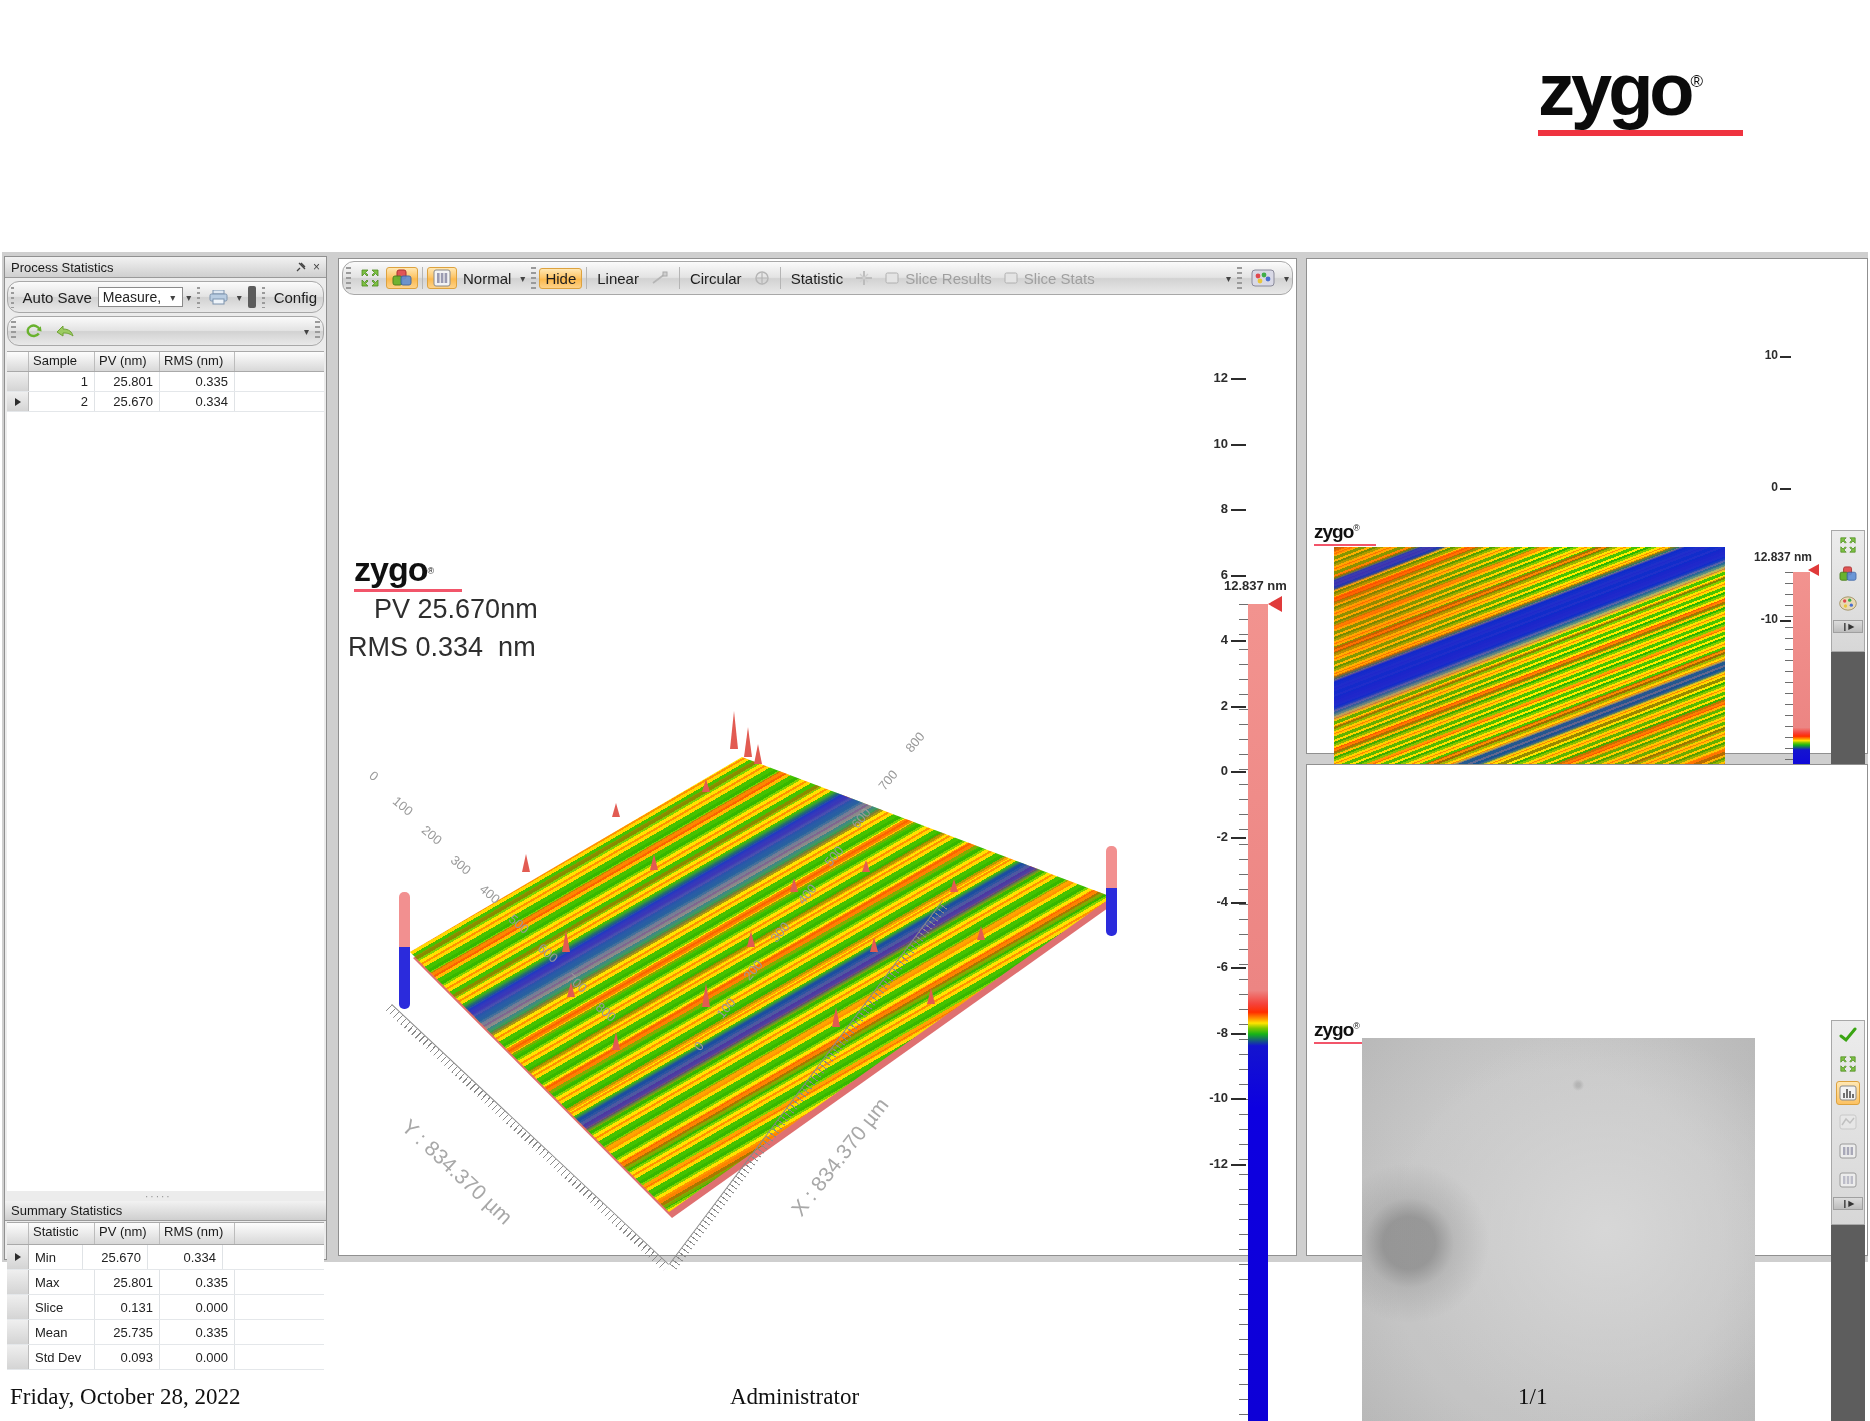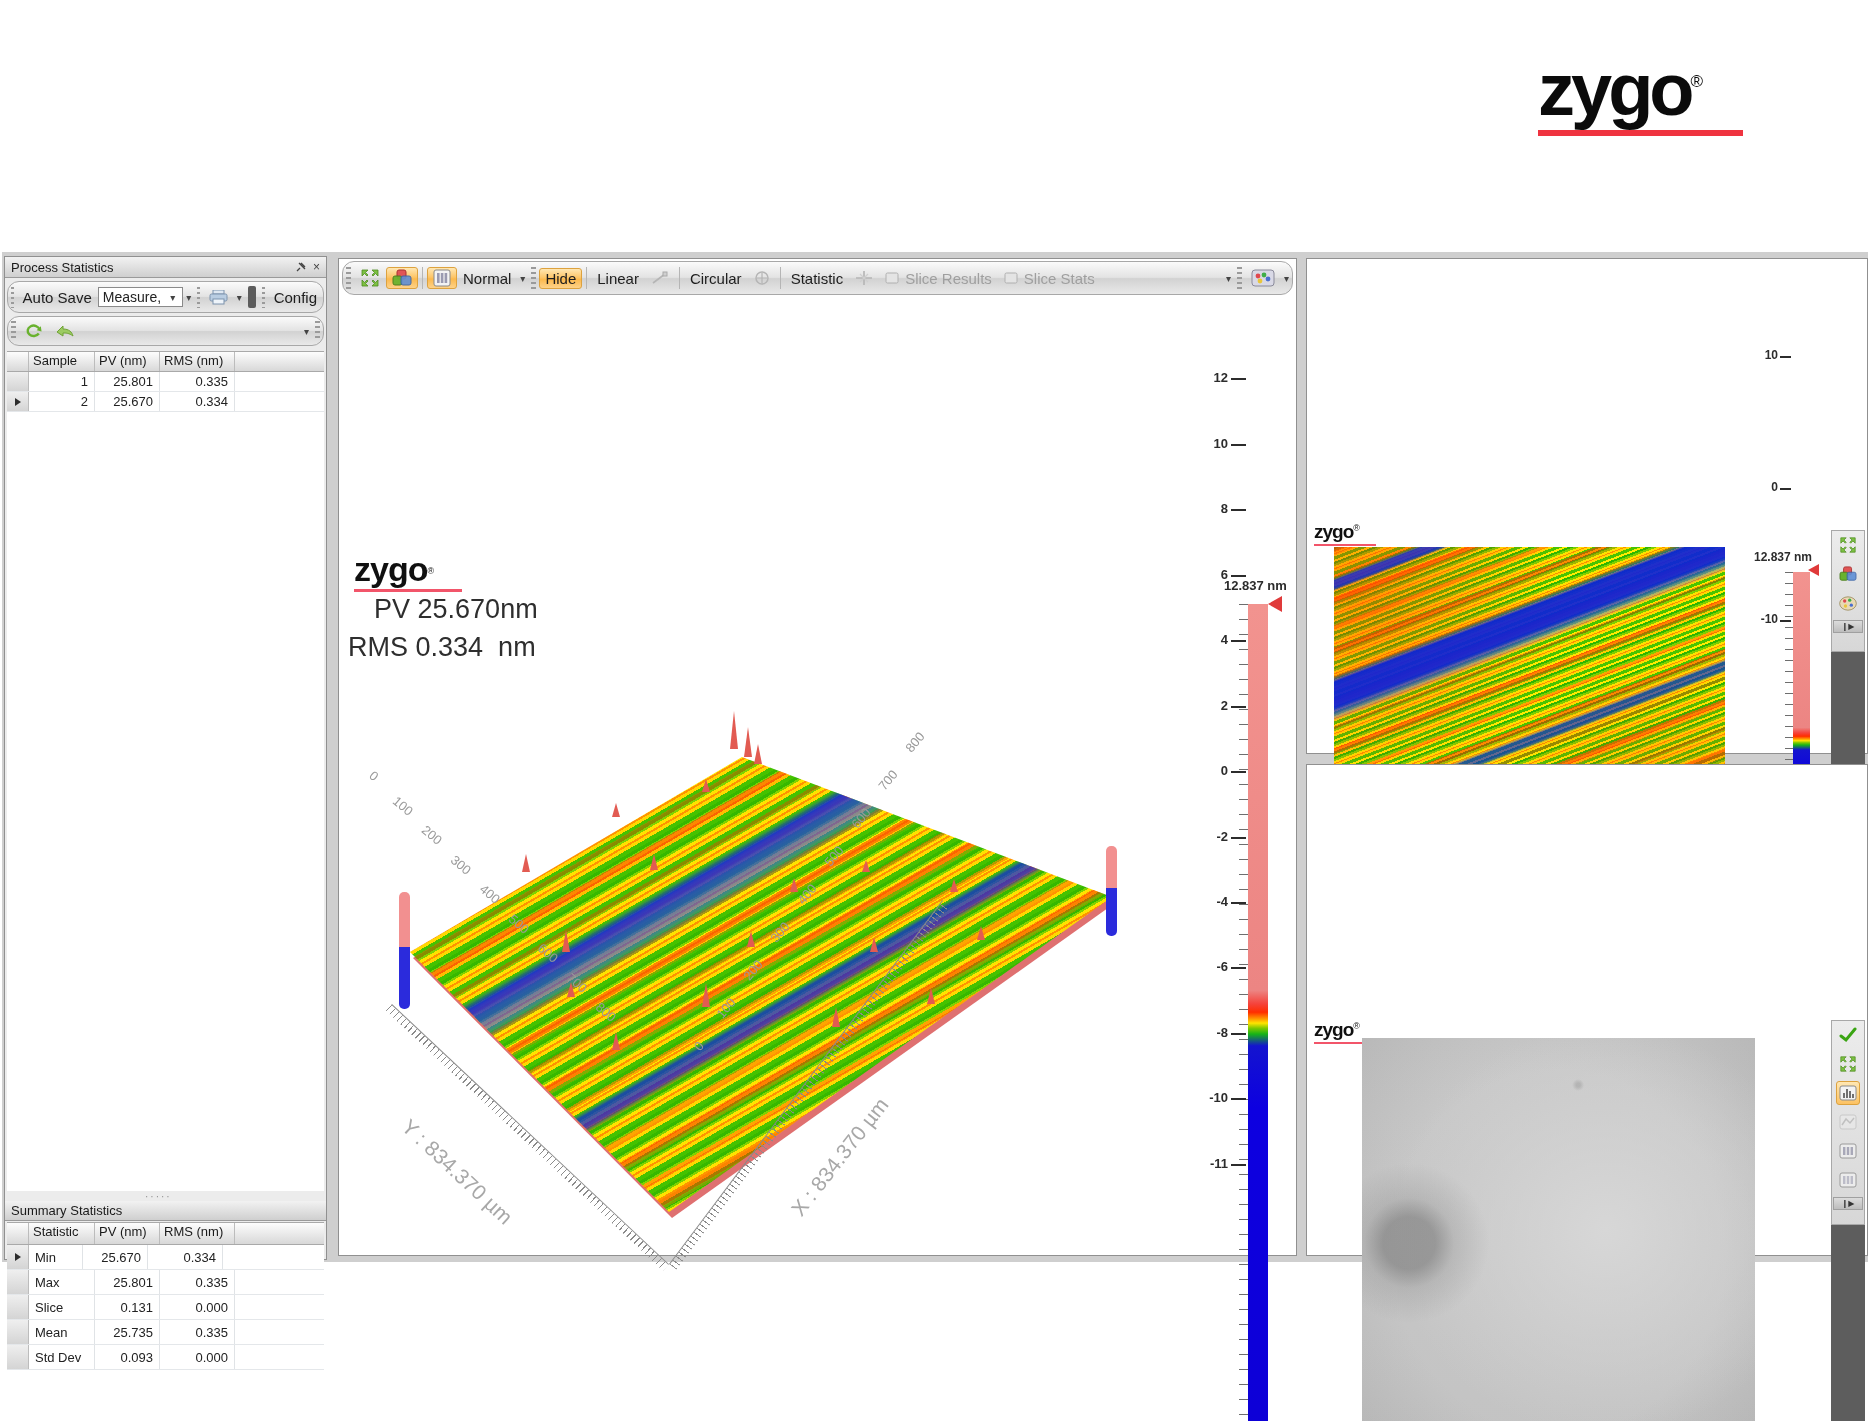--- a/index.html
+++ b/index.html
@@ -493,20 +493,25 @@
             <rect x="7.8" y="4" width="2.4" height="8" fill="#bcbcc8"></rect>
             <rect x="11.6" y="4" width="2.4" height="8" fill="#bcbcc8"></rect>
           </svg>
     </span>
     <span class="collapsebtn">❙▶</span>
   </div>
   <div class="darkstrip" style="left:1829px;top:973px;height:240px;"></div>
 
   </div>
 
+  <footer>
+    <span class="abs" style="left:10px;">Friday, October 28, 2022</span>
+    <span class="abs" style="left:730px;">Administrator</span>
+    <span class="abs" style="left:1518px;">1/1</span>
+  </footer>
 <div class="cnum" style="left: 1188px; top: 370.389px; width: 40px; font-size: 13px;">12</div>
     <div class="cmaj" style="left: 1231px; top: 378.389px; width: 15px;"></div>
     <div class="cnum" style="left: 1188px; top: 435.835px; width: 40px; font-size: 13px;">10</div>
     <div class="cmaj" style="left: 1231px; top: 443.835px; width: 15px;"></div>
     <div class="cnum" style="left: 1188px; top: 501.281px; width: 40px; font-size: 13px;">8</div>
     <div class="cmaj" style="left: 1231px; top: 509.281px; width: 15px;"></div>
     <div class="cnum" style="left: 1188px; top: 566.727px; width: 40px; font-size: 13px;">6</div>
     <div class="cmaj" style="left: 1231px; top: 574.727px; width: 15px;"></div>
     <div class="cnum" style="left: 1188px; top: 632.173px; width: 40px; font-size: 13px;">4</div>
     <div class="cmaj" style="left: 1231px; top: 640.173px; width: 15px;"></div>
@@ -517,21 +522,21 @@
     <div class="cnum" style="left: 1188px; top: 828.511px; width: 40px; font-size: 13px;">-2</div>
     <div class="cmaj" style="left: 1231px; top: 836.511px; width: 15px;"></div>
     <div class="cnum" style="left: 1188px; top: 893.958px; width: 40px; font-size: 13px;">-4</div>
     <div class="cmaj" style="left: 1231px; top: 901.958px; width: 15px;"></div>
     <div class="cnum" style="left: 1188px; top: 959.404px; width: 40px; font-size: 13px;">-6</div>
     <div class="cmaj" style="left: 1231px; top: 967.404px; width: 15px;"></div>
     <div class="cnum" style="left: 1188px; top: 1024.85px; width: 40px; font-size: 13px;">-8</div>
     <div class="cmaj" style="left: 1231px; top: 1032.85px; width: 15px;"></div>
     <div class="cnum" style="left: 1188px; top: 1090.3px; width: 40px; font-size: 13px;">-10</div>
     <div class="cmaj" style="left: 1231px; top: 1098.3px; width: 15px;"></div>
-    <div class="cnum" style="left: 1188px; top: 1155.74px; width: 40px; font-size: 13px;">-11</div>
+    <div class="cnum" style="left: 1188px; top: 1155.74px; width: 40px; font-size: 13px;">-12</div>
     <div class="cmaj" style="left: 1231px; top: 1163.74px; width: 15px;"></div>
     <div class="cnum" style="left: 1738px; top: 348.355px; width: 40px; font-size: 12px;">10</div>
     <div class="cmaj" style="left: 1780px; top: 356.355px; width: 11px;"></div>
     <div class="cnum" style="left: 1738px; top: 480.026px; width: 40px; font-size: 12px;">0</div>
     <div class="cmaj" style="left: 1780px; top: 488.026px; width: 11px;"></div>
     <div class="cnum" style="left: 1738px; top: 611.698px; width: 40px; font-size: 12px;">-10</div>
     <div class="cmaj" style="left: 1780px; top: 619.698px; width: 11px;"></div>
     <div class="axisnum" style="left: 374px; top: 776px; transform: translate(-50%, -50%) rotate(40deg);">0</div>
     <div class="axisnum" style="left: 403px; top: 805.5px; transform: translate(-50%, -50%) rotate(40deg);">100</div>
     <div class="axisnum" style="left: 432px; top: 835px; transform: translate(-50%, -50%) rotate(40deg);">200</div>

